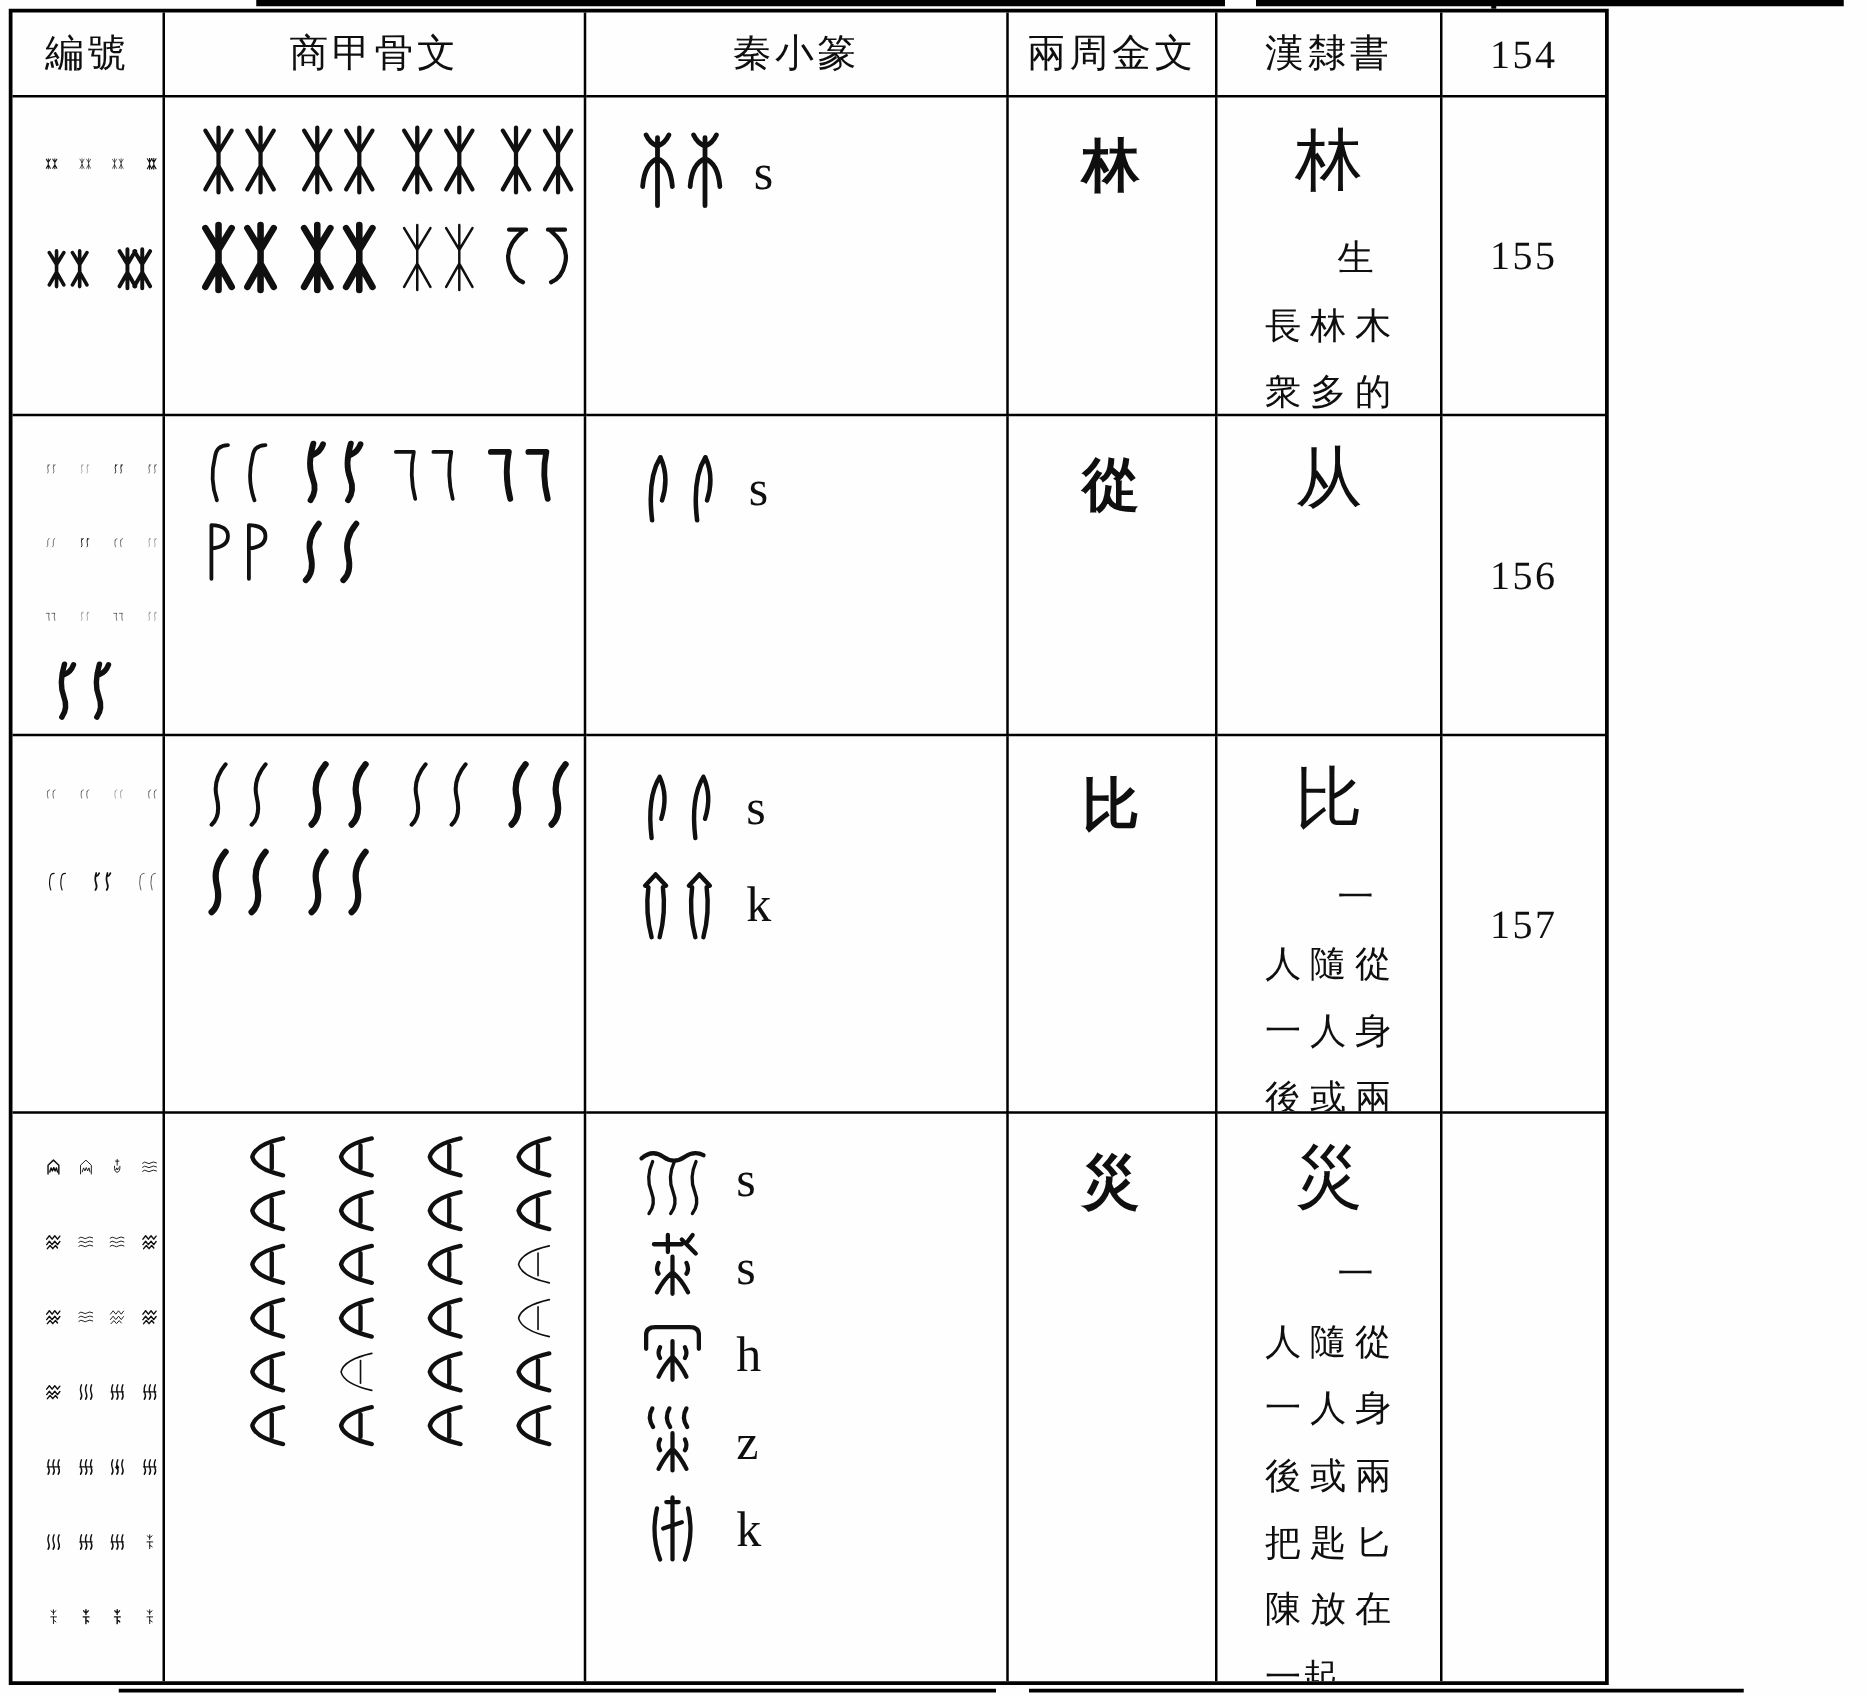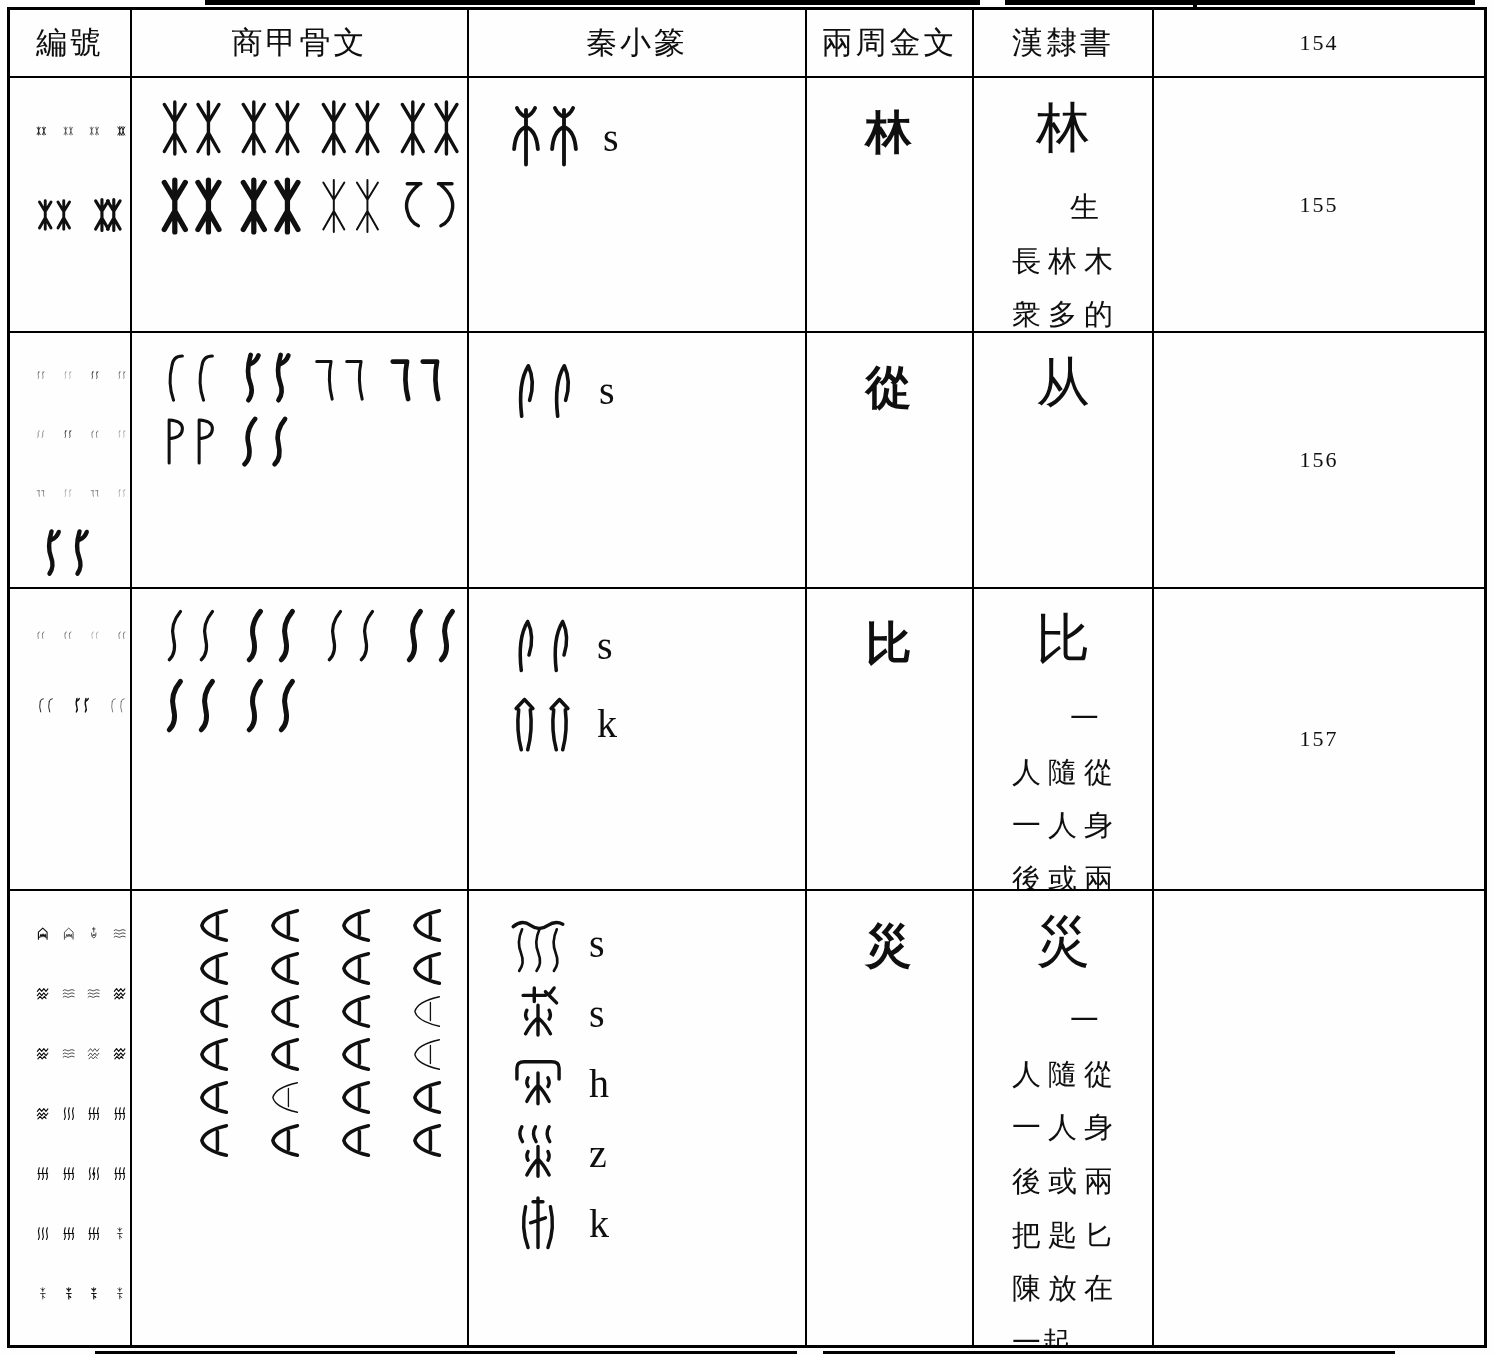--- a/index.html
+++ b/index.html
@@ -10,33 +10,33 @@
   }
   .scan-page{position:absolute;inset:0;background:#fefefe}
   
   .artifact-top-line{position:absolute;top:0;left:205px;width:1270px;height:5px;
     background:linear-gradient(90deg,#000 0 61%,transparent 61% 63%,#000 63% 100%);}
   .artifact-tick{position:absolute;top:0;left:1193px;width:4px;height:13px;background:#000;}
   .artifact-bottom-line{position:absolute;top:1351px;left:95px;width:1300px;height:3px;
     background:linear-gradient(90deg,#000 0 54%,transparent 54% 56%,#000 56% 100%);}
 
   .grid{
-    position:absolute;left:7px;top:7px;width:1480px;height:1341px;
+    position:absolute;left:7px;top:7px;width:1280px;height:1341px;
     display:grid;
     grid-template-columns:122px 337px 338px 167px 180px 1fr;
     grid-template-rows:68px 255px 256px 302px 1fr;
     border:3px solid #000;background:#fefefe;box-sizing:border-box;
   }
   .cell{border-right:2px solid #000;border-bottom:2px solid #000;box-sizing:border-box;overflow:hidden;position:relative}
   .cell:nth-child(6n){border-right:none}
   .cell:nth-child(n+25){border-bottom:none}
 
   .head-cell{display:flex;align-items:center;justify-content:center;
     font-size:31px;letter-spacing:3px;font-weight:500;}
-  .num-cell{display:flex;align-items:center;justify-content:center;font-size:22px;letter-spacing:2px}
+  .num-cell{display:flex;align-items:center;justify-content:center;font-size:32px;letter-spacing:2px}
 
   .glyph-cell{padding:14px 4px 0 26px}
   .glyph-line{display:flex;align-items:flex-start}
   .glyph{display:block;stroke:#101010;fill:none;stroke-width:5.5;
     stroke-linecap:round;stroke-linejoin:round}
   .glyph.w-b{stroke-width:8.5}
   .glyph.w-t{stroke-width:3.2}
 
   .seal-cell{padding:22px 0 0 38px;display:flex;flex-direction:column}
   .seal-entry{display:flex;align-items:center;margin-bottom:8px}

